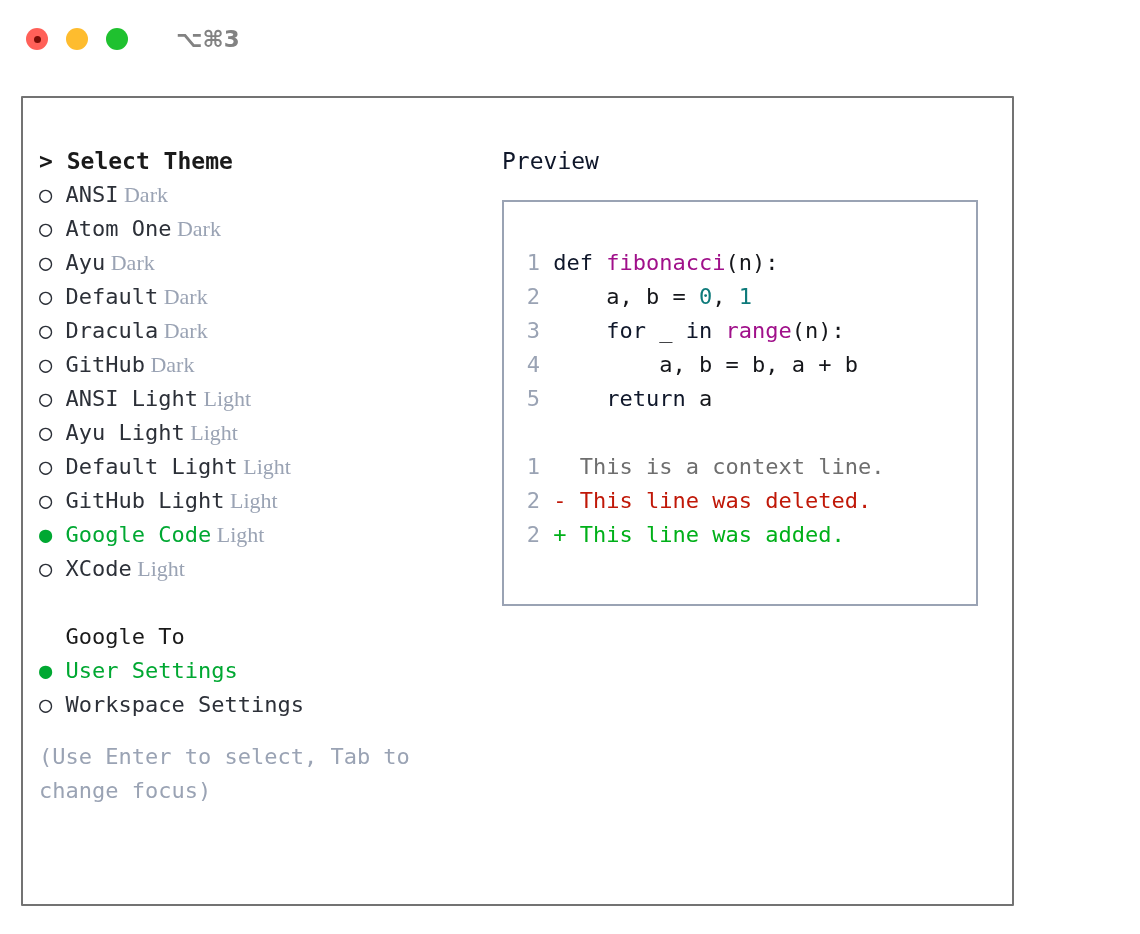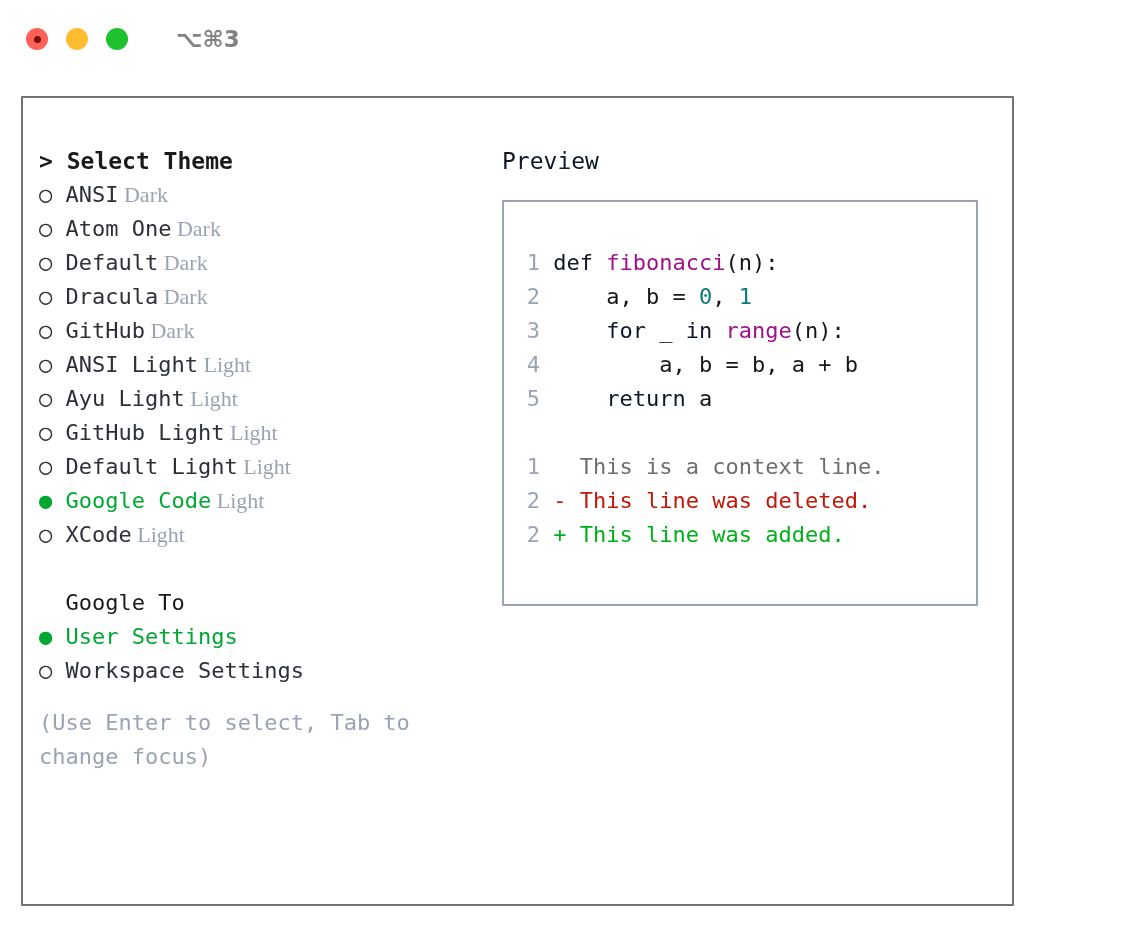--- a/index.html
+++ b/index.html
@@ -196,27 +196,28 @@
   <div class="window">
     <div class="columns">
 
       <div class="left-col">
 
         <div class="list-header">&gt; Select Theme</div>
 
         <div id="theme-list">
             <div class="theme-row"><span class="marker">○</span><span class="theme-name"> ANSI</span><span class="variant"> Dark</span></div>
             <div class="theme-row"><span class="marker">○</span><span class="theme-name"> Atom One</span><span class="variant"> Dark</span></div>
+            <div class="theme-row"><span class="marker">○</span><span class="theme-name"> Ayu</span><span class="variant"> Dark</span></div>
             <div class="theme-row"><span class="marker">○</span><span class="theme-name"> Default</span><span class="variant"> Dark</span></div>
             <div class="theme-row"><span class="marker">○</span><span class="theme-name"> Dracula</span><span class="variant"> Dark</span></div>
             <div class="theme-row"><span class="marker">○</span><span class="theme-name"> GitHub</span><span class="variant"> Dark</span></div>
             <div class="theme-row"><span class="marker">○</span><span class="theme-name"> ANSI Light</span><span class="variant"> Light</span></div>
             <div class="theme-row"><span class="marker">○</span><span class="theme-name"> Ayu Light</span><span class="variant"> Light</span></div>
+            <div class="theme-row"><span class="marker">○</span><span class="theme-name"> Default Light</span><span class="variant"> Light</span></div>
             <div class="theme-row"><span class="marker">○</span><span class="theme-name"> GitHub Light</span><span class="variant"> Light</span></div>
-            <div class="theme-row"><span class="marker">○</span><span class="theme-name"> Default Light</span><span class="variant"> Light</span></div>
             <div class="theme-row"><span class="marker selected">●</span><span class="theme-name selected"> Google Code</span><span class="variant"> Light</span></div>
             <div class="theme-row"><span class="marker">○</span><span class="theme-name"> XCode</span><span class="variant"> Light</span></div>
           </div>
 
         <div class="section-title">  Google To</div>
 
         <div id="apply-list">
             <div class="apply-row"><span class="marker selected">●</span><span class="apply-label selected"> User Settings</span></div>
             <div class="apply-row"><span class="marker">○</span><span class="apply-label"> Workspace Settings</span></div>
           </div>

